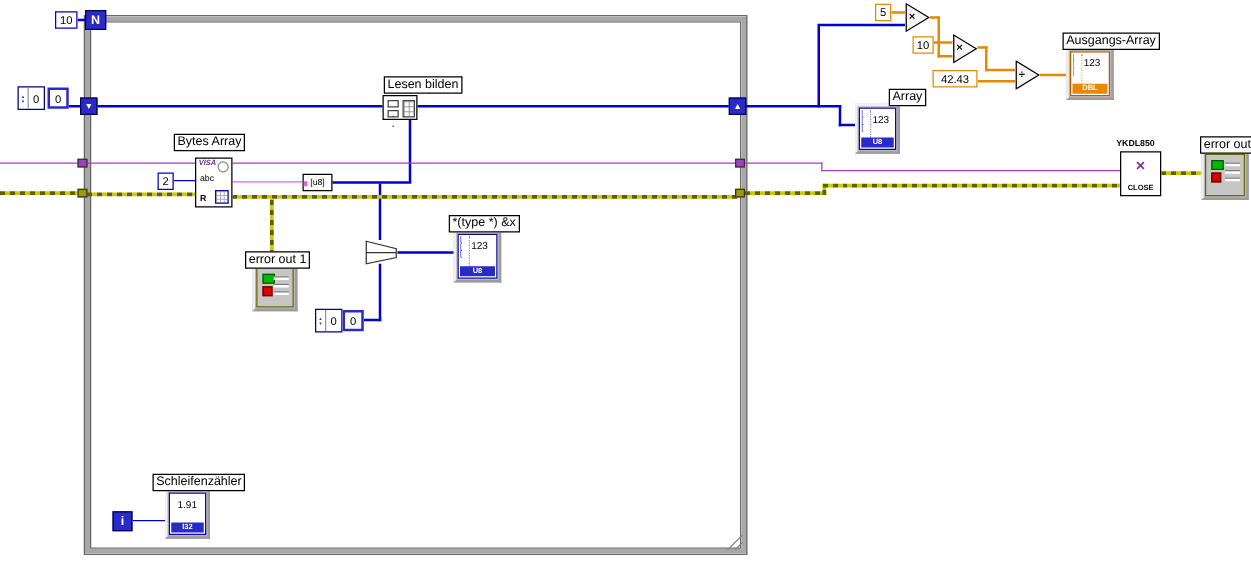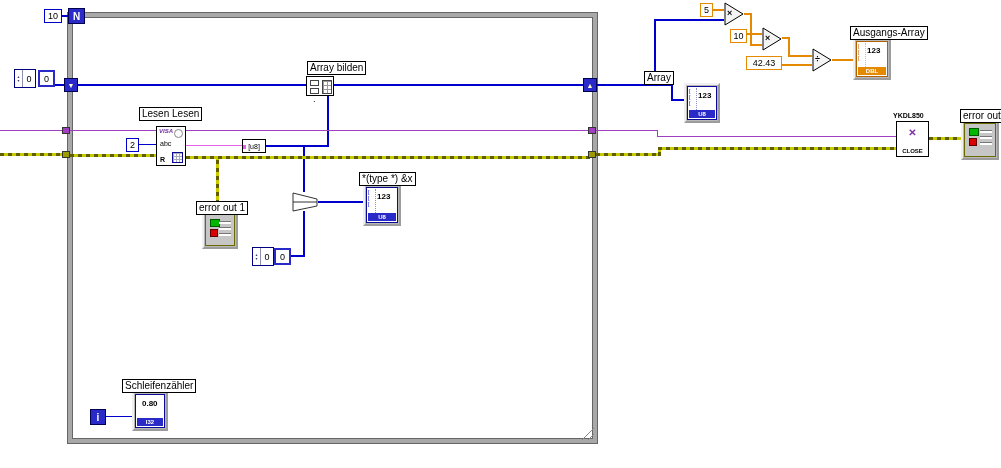--- a/index.html
+++ b/index.html
@@ -40,21 +40,21 @@
   .elembox{position:absolute;background:#fff;border:2px solid #2A2AC8;box-sizing:border-box;font-size:9px;
            display:flex;align-items:center;justify-content:center;z-index:4;}
   .node{position:absolute;background:#fff;border:1px solid #000;box-sizing:border-box;z-index:4;}
   .bacell{position:absolute;border:1px solid #444;box-sizing:border-box;text-align:center;}
   .bacell::before{content:"▪";font-size:4px;line-height:4px;color:#222;}
   .bagrid{position:absolute;border:1px solid #444;box-sizing:border-box;
           background-image:linear-gradient(#999 1px,transparent 1px),linear-gradient(90deg,#999 1px,transparent 1px);
           background-size:4px 4px;}
   .nind{position:absolute;background:#B9B9B9;border:2px outset #F0F0F0;box-sizing:border-box;padding:1px;z-index:4;}
   .ninner{position:relative;width:100%;height:100%;background:#fff;border:1px solid #0A0A96;box-sizing:border-box;}
-  .digits{position:absolute;top:4px;left:10px;font-size:8px;font-weight:bold;}
+  .digits{position:absolute;top:4px;left:10px;font-size:8px;font-weight:normal;}
   .noarr .digits{left:6px;}
   .brk{position:absolute;top:1px;left:1px;bottom:9px;width:7px;color:#0A0AC8;font-size:6px;line-height:6px;
        white-space:pre;border-right:1px dotted #9090C0;overflow:hidden;}
   .brk::before{content:"[\A[\A[";}
   .ttag{position:absolute;left:1px;right:1px;bottom:1px;height:8px;background:#2A2AC8;color:#fff;
         font-size:6px;line-height:8px;text-align:center;font-weight:bold;}
   .orange-ind .ninner{border-color:#B06000;}
   .orange-ind .ttag{background:#E58A00;}
   .orange-ind .brk{color:#C06000;border-color:#E5B880;}
   .einner{position:relative;width:100%;height:100%;background:#C6C6C6;border:1px solid #6A6A00;box-sizing:border-box;}
@@ -147,28 +147,28 @@
     <span class="spin"></span>
     <span class="spinval">0</span>
   </div>
   <div class="elembox" style="left:38px;top:70px;width:17px;height:17px;">
     <span>0</span>
   </div>
 
   <div class="sr sr-down" style="left:64px;top:78px;"></div>
   <div class="sr sr-up" style="left:583px;top:78px;"></div>
 
-  <div class="lbl" style="left:307px;top:61px;">Array bilden</div>
+  <div class="lbl" style="left:307px;top:61px;">Lesen bilden</div>
   <div class="node" style="left:306px;top:76px;width:28px;height:20px;">
     <div class="bacell" style="left:3px;top:3px;width:9px;height:6px;"></div>
     <div class="bacell" style="left:3px;top:11px;width:9px;height:6px;"></div>
     <div class="bagrid" style="left:15px;top:3px;width:10px;height:14px;"></div>
   </div>
 
-  <div class="lbl" style="left:139px;top:107px;">Lesen Lesen</div>
+  <div class="lbl" style="left:139px;top:107px;">Bytes Array</div>
   <div class="const cblue" style="left:126px;top:138px;width:13px;height:14px;">2</div>
 
   <div class="node" style="left:156px;top:126px;width:30px;height:40px;">
     <span class="visa-l1">VISA</span>
     <span class="visa-clk"></span>
     <span class="visa-l2">abc</span>
     <span class="visa-l3">R</span>
     <span class="visa-grid"></span>
   </div>
 
@@ -208,26 +208,26 @@
       <span class="eline" style="right:3px;top:6px;width:12px;"></span>
       <span class="eline" style="right:3px;top:12px;width:12px;"></span>
       <span class="eline" style="right:3px;top:18px;width:12px;"></span>
     </div>
   </div>
 
   <div class="lbl" style="left:122px;top:379px;">Schleifenzähler</div>
   <div class="termsq" style="left:90px;top:409px;width:16px;height:16px;">i</div>
   <div class="nind noarr" style="left:132px;top:391px;width:36px;height:40px;">
     <div class="ninner">
-      <span class="digits">0.80</span>
+      <span class="digits">1.91</span>
       <span class="ttag">I32</span>
     </div>
   </div>
 
-  <div class="lbl" style="left:644px;top:71px;">Array</div>
+  <div class="lbl" style="left:711px;top:71px;">Array</div>
   <div class="nind" style="left:684px;top:83px;width:36px;height:40px;">
     <div class="ninner">
       <span class="brk"></span>
       <span class="digits">123</span>
       <span class="ttag">U8</span>
     </div>
   </div>
 
   <div class="const corange" style="left:700px;top:3px;width:13px;height:14px;">5</div>
   <div class="tri" style="left:724px;top:2px;width:20px;height:24px;">

